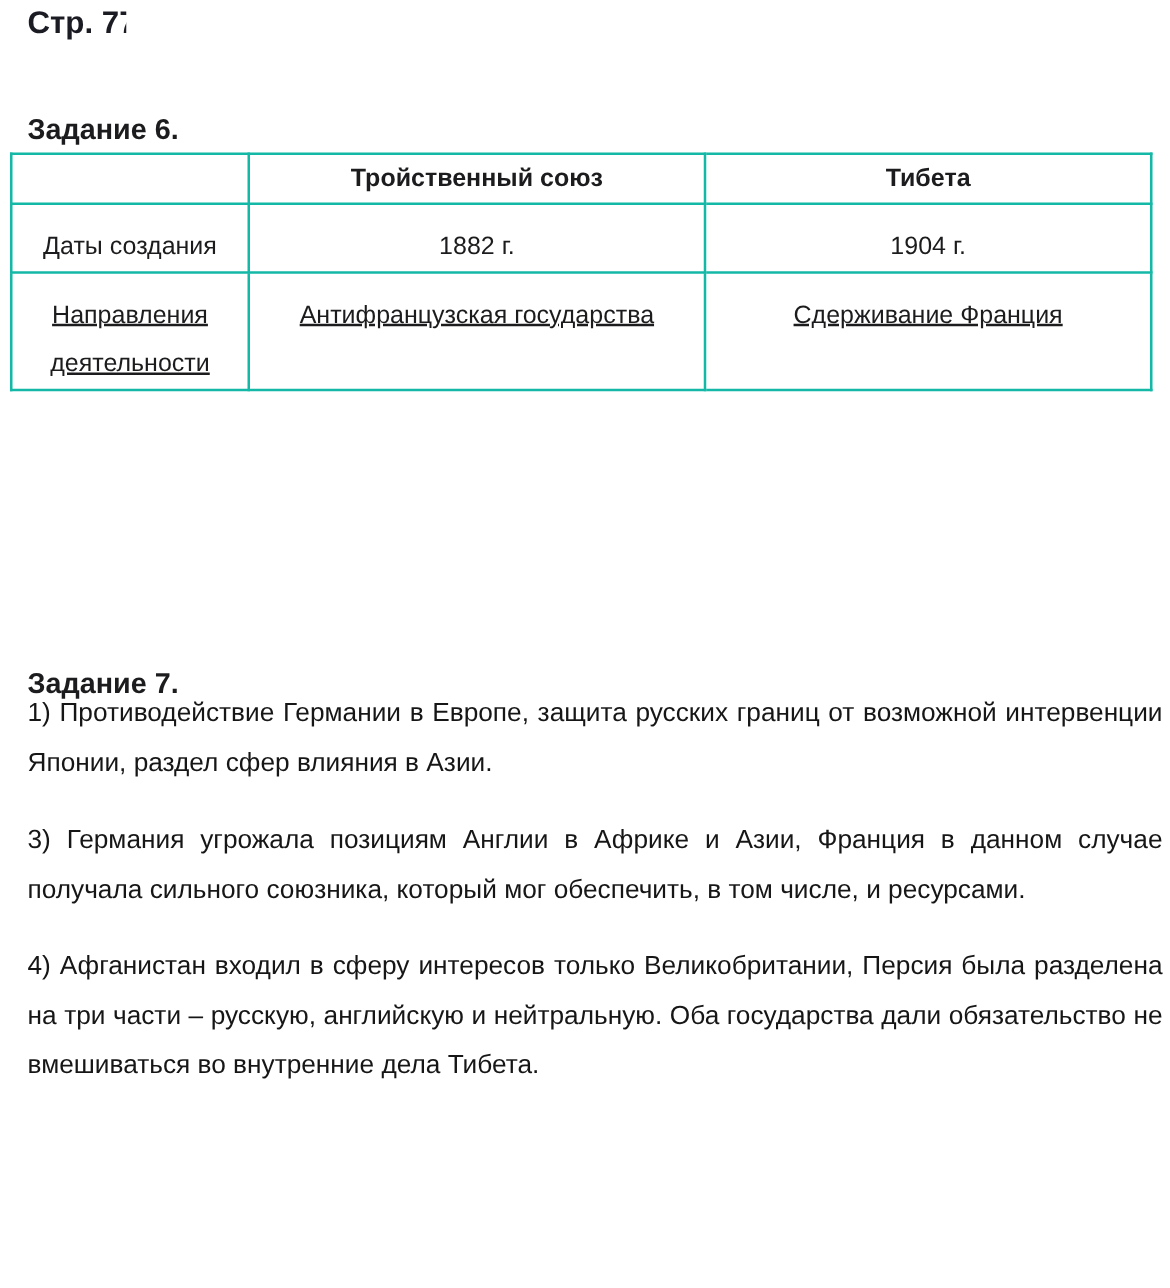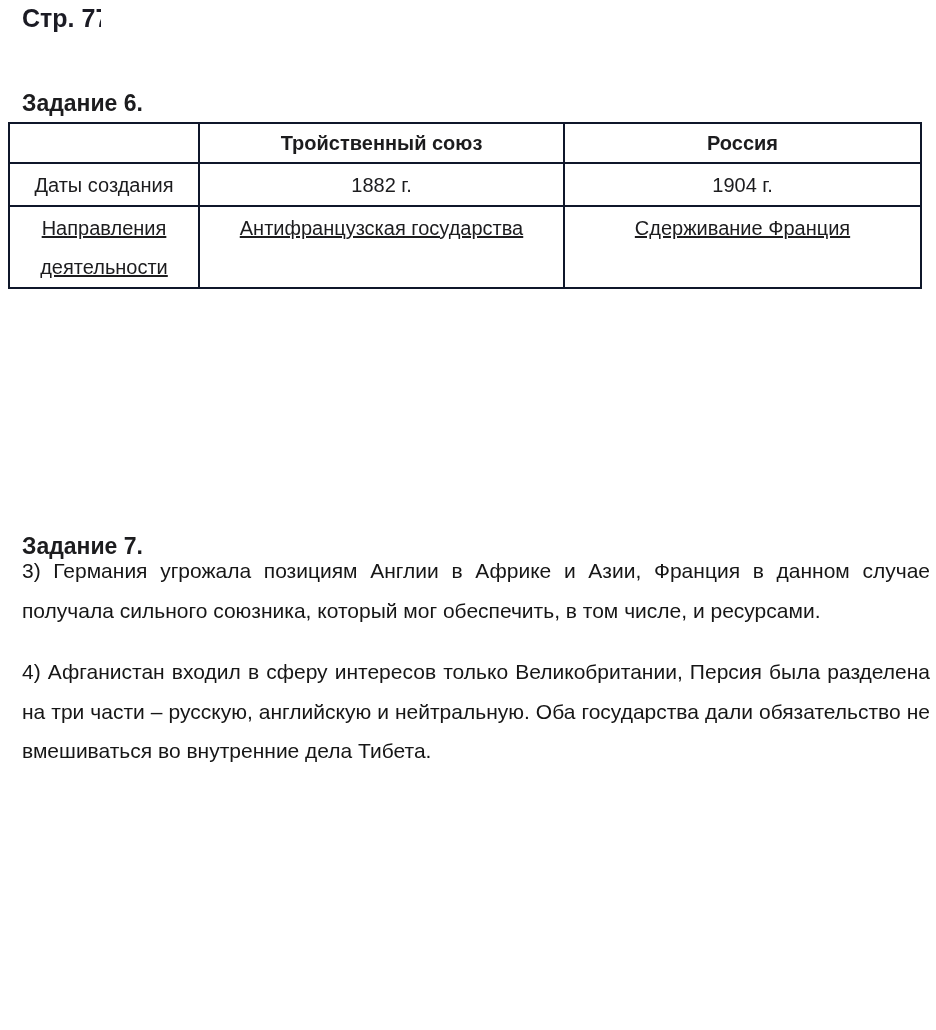--- a/index.html
+++ b/index.html
@@ -45,37 +45,37 @@
   table.alliances {
     position: absolute;
     left: 8px;
     top: 122px;
     width: 912px;
     border-collapse: collapse;
     table-layout: fixed;
     background: transparent;
   }
   table.alliances th, table.alliances td {
-    border: 2px solid #0f172a;
+    border: 2px solid #14b8a6;
     font-size: 20px;
     text-align: center;
     background: transparent;
     padding: 0;
   }
   table.alliances th {
     height: 38px;
     font-weight: bold;
     vertical-align: middle;
     line-height: 22px;
   }
   table.alliances td {
     vertical-align: top;
     line-height: 39px;
     white-space: pre-line;
-    padding-top: 2px;
+    padding-top: 14px;
   }
   col.c1 { width: 190px; }
   col.c2 { width: 365px; }
   col.c3 { width: 357px; }
   tr.r1 td { height: 36px; }
   tr.r2 td { height: 81px; }
   tr.r3 td { height: 78px; }
   tr.r4 td { height: 77px; text-decoration: underline; }
 
   
@@ -118,41 +118,42 @@
 <table class="alliances">
   <colgroup>
       <col class="c1">
       <col class="c2">
       <col class="c3">
     </colgroup>
   <thead>
     <tr>
       <th></th>
       <th>Тройственный союз</th>
-      <th>Россия</th>
+      <th>Тибета</th>
     </tr>
   </thead>
   <tbody>
     <tr class="r1">
       <td>Даты создания</td>
       <td>1882 г.</td>
       <td>1904 г.</td>
     </tr>
     <tr class="r4">
       <td>Направления
 деятельности</td>
       <td>Антифранцузская государства</td>
       <td>Сдерживание Франция</td>
     </tr>
   </tbody>
 </table>
 
 <div id="task7-heading" class="section-heading">Задание 7.</div>
 
 <div class="answers">
+  <p>1) Противодействие Германии в Европе, защита русских границ от возможной интервенции Японии, раздел сфер влияния в Азии.</p>
   <p>3) Германия угрожала позициям Англии в Африке и Азии, Франция в данном случае получала сильного союзника, который мог обеспечить, в том числе, и ресурсами.</p>
   <p>4) Афганистан входил в сферу интересов только Великобритании, Персия была разделена на три части – русскую, английскую и нейтральную. Оба государства дали обязательство не вмешиваться во внутренние дела Тибета.</p>
 </div>
 
 <span class="wm wm-n" style="left: 250px; top: 38px;">GDZ.COMPANY</span>
 <span class="wm wm-n" style="left: 395px; top: 38px;">GDZ.COMPANY</span>
 <span class="wm wm-s" style="left: 538px; top: 42px;">GDZ.COMPANY</span>
 <span class="wm wm-n" style="left: 45px; top: 110px;">GDZ.COMPANY</span>
 <span class="wm wm-n" style="left: 703px; top: 110px;">GDZ.COMPANY</span>
 <span class="wm wm-n" style="left: 413px; top: 153px;">GDZ.COMPANY</span>

